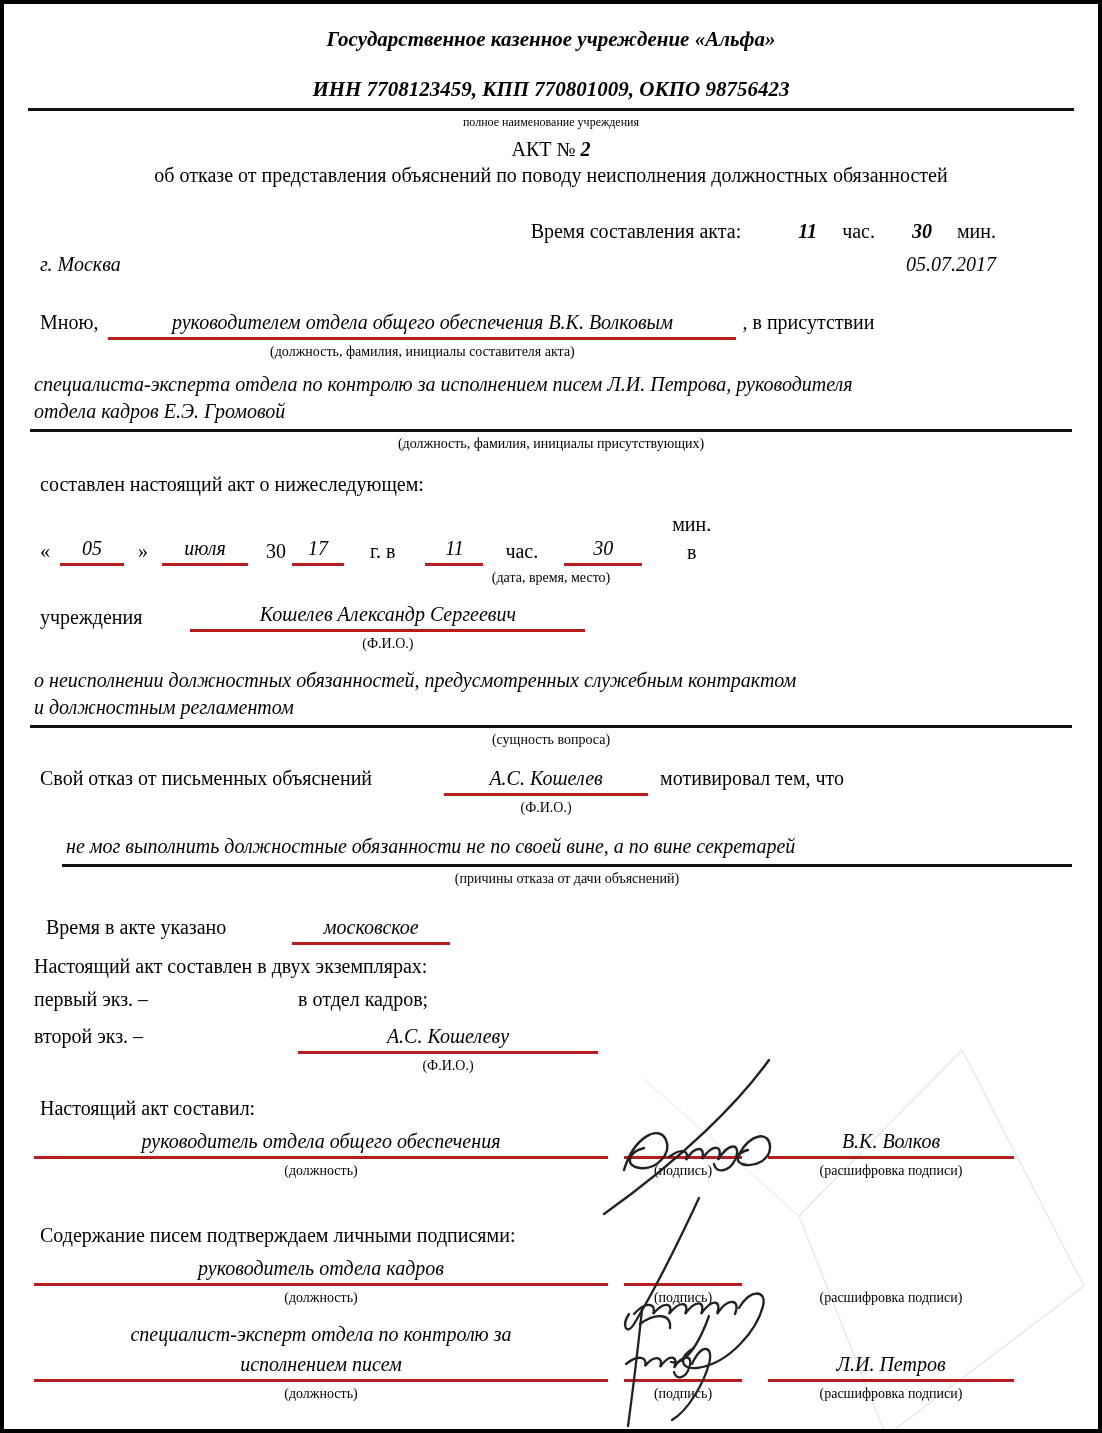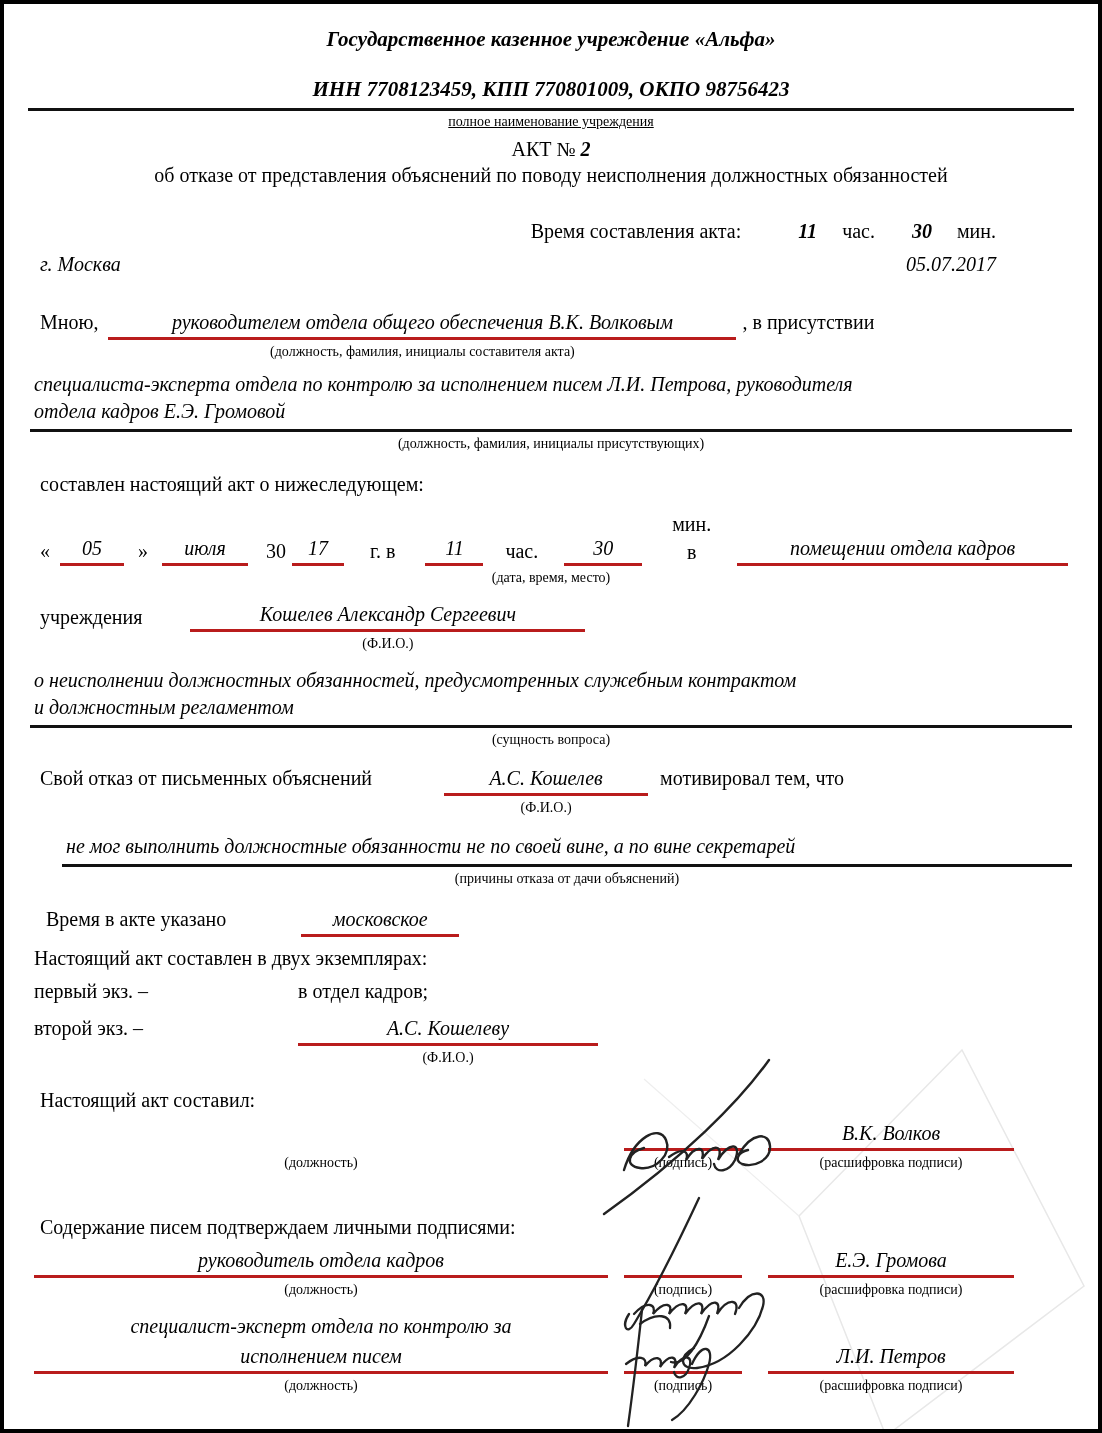--- a/index.html
+++ b/index.html
@@ -11,21 +11,21 @@
     background:#fff;
     font-family:"Liberation Serif","DejaVu Serif",serif;
     font-size:20px;color:#000;
     padding:22px 30px 0 30px;
     overflow:hidden;
   }
   .c{text-align:center;}
   .bi{font-weight:bold;font-style:italic;}
   .i{font-style:italic;}
   .pre{white-space:pre-line;}
-  .small{font-size:14px;line-height:18px;text-decoration:underline;}
+  .small{font-size:12px;line-height:18px;}
   .org{font-size:21px;line-height:26px;}
   .rule{border-top:3px solid #111;margin:0 -6px;}
   .row{display:flex;align-items:flex-start;}
   .blank-wrap{display:inline-block;vertical-align:top;}
   .blank-line{border-bottom:3px solid #b91c1c;text-align:center;font-style:italic;line-height:30px;min-height:30px;}
   .cap{font-size:14px;line-height:18px;text-align:center;margin-top:3px;}
   .lh30{line-height:30px;}
   .body-line{line-height:27px;}
   .meta-right{text-align:right;padding-right:72px;line-height:25px;}
   .num{font-weight:bold;font-style:italic;}
@@ -97,21 +97,20 @@
       <span class="lh30" style="margin-left:18px;">30</span>
       <div class="blank-line" style="flex:0 0 52px;margin-left:6px;">17</div>
       <span class="lh30" style="margin-left:26px;">г. в</span>
       <div class="blank-line" style="flex:0 0 58px;margin-left:30px;">11</div>
       <span class="lh30" style="margin-left:22px;">час.</span>
       <div class="blank-line" style="flex:0 0 78px;margin-left:26px;">30</div>
       <div style="margin-left:30px;text-align:center;line-height:28px;">
         <div>мин.</div>
         <div>в</div>
       </div>
-      <div class="blank-line" style="flex:1;margin-left:26px;">помещении отдела кадров</div>
     </div>
     <div class="cap">(дата, время, место)</div>
 
     <div class="row" style="margin-top:12px;align-items:flex-end;">
       <span class="lh30" style="margin-left:6px;margin-bottom:21px;">учреждения</span>
       <div class="blank-wrap" style="flex:0 0 395px;margin-left:48px;">
         <div class="blank-line">Кошелев Александр Сергеевич</div>
         <div class="cap">(Ф.И.О.)</div>
       </div>
     </div>
@@ -129,21 +128,21 @@
         <div class="cap">(Ф.И.О.)</div>
       </div>
       <span class="lh30" style="margin-left:12px;">мотивировал тем, что</span>
     </div>
 
     <div style="margin-top:16px;margin-left:32px;">
       <div class="para">не мог выполнить должностные обязанности не по своей вине, а по вине секретарей</div>
       <div class="cap">(причины отказа от дачи объяснений)</div>
     </div>
 
-    <div class="row" style="margin-top:16px;gap:9px;">
+    <div class="row" style="margin-top:24px;">
       <span class="lh30" style="margin-left:12px;">Время в акте указано</span>
       <div class="blank-line" style="flex:0 0 158px;margin-left:66px;">московское</div>
     </div>
 
     <div class="body-line" style="margin-top:8px;">Настоящий акт составлен в двух экземплярах:</div>
     <div class="row" style="margin-top:6px;">
       <span class="body-line" style="flex:0 0 264px;">первый экз. –</span>
       <span class="body-line">в отдел кадров;</span>
     </div>
     <div class="row" style="margin-top:8px;">
@@ -151,20 +150,21 @@
       <div class="blank-wrap" style="flex:0 0 300px;">
         <div class="blank-line">А.С. Кошелеву</div>
         <div class="cap">(Ф.И.О.)</div>
       </div>
     </div>
 
     <div class="body-line" style="margin-top:20px;margin-left:6px;">Настоящий акт составил:</div>
 
     <div class="sig-row">
       <div class="sig-col-role">
+        <div class="blank-line">руководитель отдела общего обеспечения</div>
         <div class="cap">(должность)</div>
       </div>
       <div class="sig-col-sign">
         <div class="blank-line"></div>
         <div class="cap">(подпись)</div>
       </div>
       <div class="sig-col-name">
         <div class="blank-line">В.К. Волков</div>
         <div class="cap">(расшифровка подписи)</div>
       </div>
@@ -175,21 +175,20 @@
     <div class="sig-row">
       <div class="sig-col-role">
         <div class="blank-line">руководитель отдела кадров</div>
         <div class="cap">(должность)</div>
       </div>
       <div class="sig-col-sign">
         <div class="blank-line"></div>
         <div class="cap">(подпись)</div>
       </div>
       <div class="sig-col-name">
-        <div class="blank-line">Е.Э. Громова</div>
         <div class="cap">(расшифровка подписи)</div>
       </div>
     </div>
 
     <div class="sig-row" style="margin-top:12px;">
       <div class="sig-col-role">
         <div class="blank-line pre">специалист-эксперт отдела по контролю за
 исполнением писем</div>
         <div class="cap">(должность)</div>
       </div>

